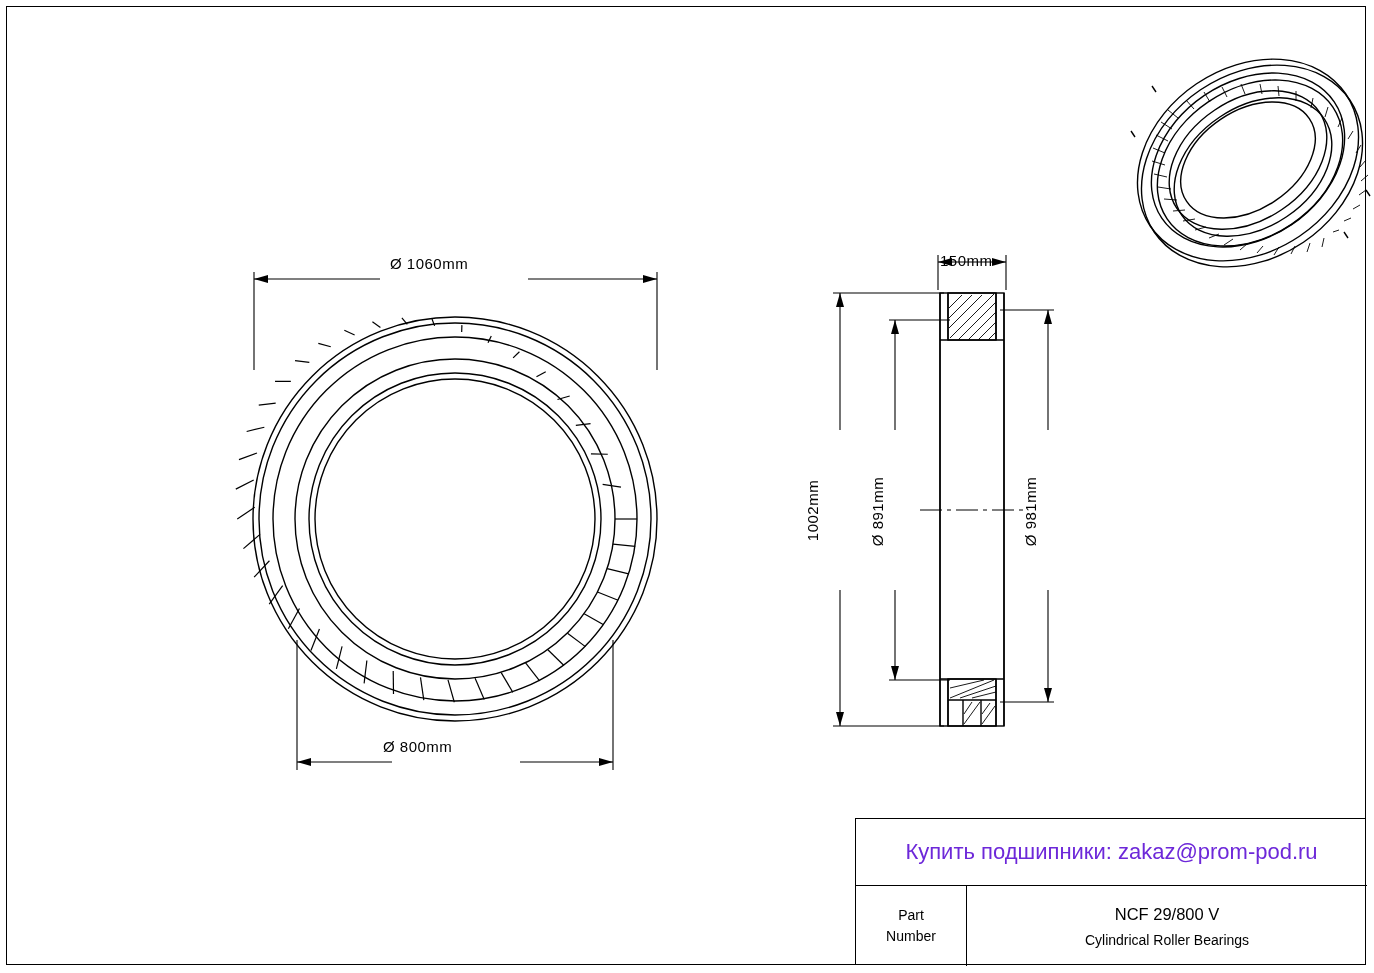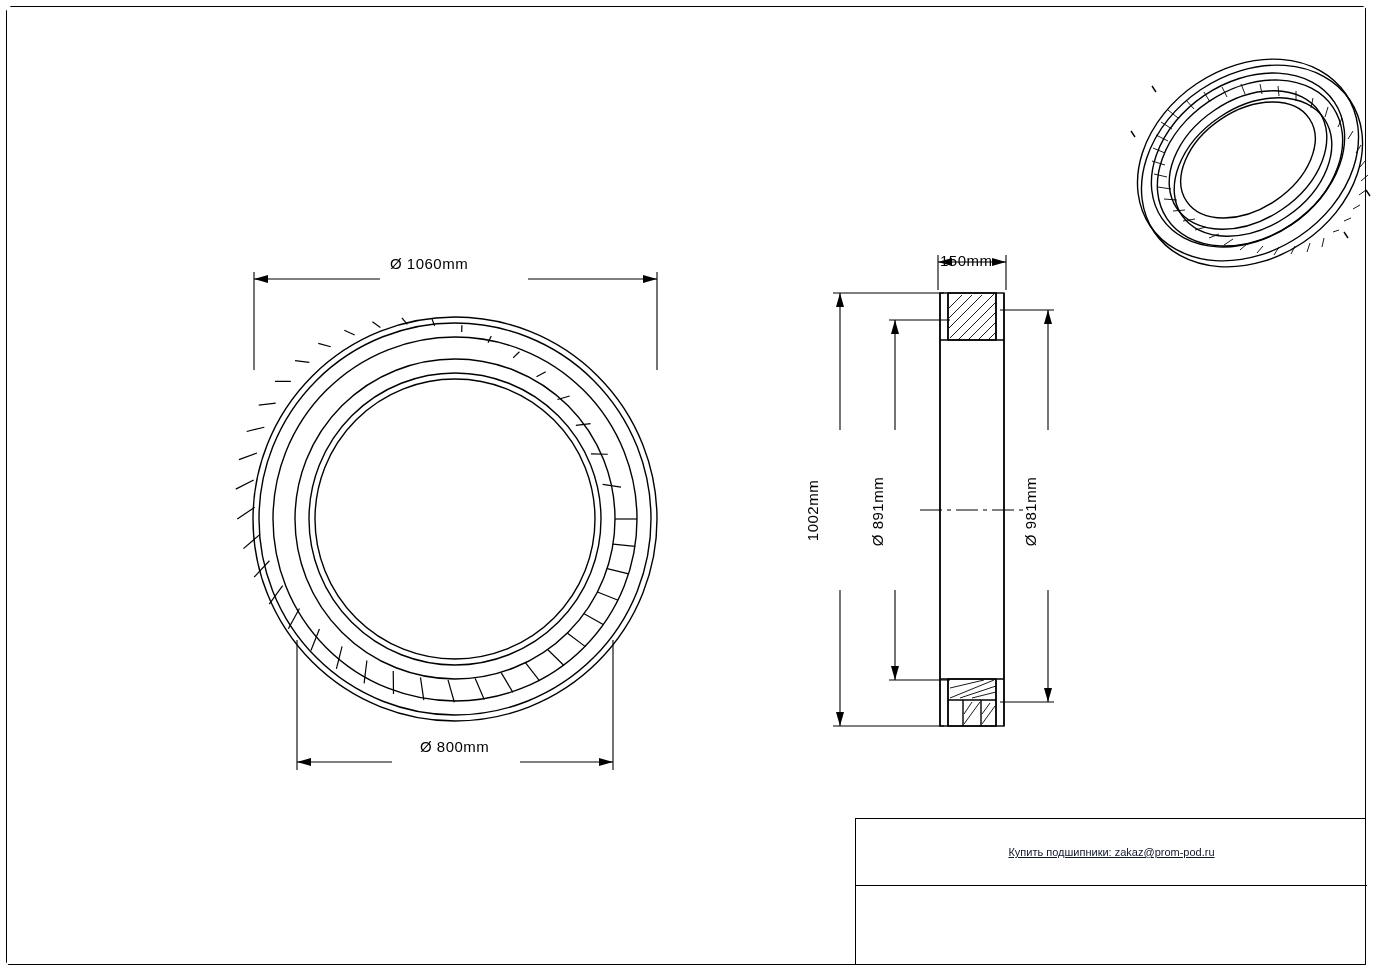--- a/index.html
+++ b/index.html
@@ -9,21 +9,20 @@
   }
   body {
     font-family: "Liberation Sans", sans-serif;
   }
   #page {
     position: relative;
     width: 1374px;
     height: 973px;
     background: #ffffff;
     overflow: hidden;
-    border-radius: 28px;
   }
   .frame {
     position: absolute;
     left: 6px;
     top: 6px;
     width: 1360px;
     height: 959px;
     border: 1.5px solid #000;
     box-sizing: border-box;
   }
@@ -61,23 +60,22 @@
     top: 0;
     width: 511px;
     height: 67px;
     box-sizing: border-box;
     border-bottom: 1.5px solid #000;
     display: flex;
     align-items: center;
     justify-content: center;
   }
   .tb-email {
-    font-size: 11px;
-    color: #0f172a;
-    text-decoration: underline;
+    font-size: 22px;
+    color: #6d28d9;
   }
   .tb-row2 {
     position: absolute;
     left: 0;
     top: 67px;
     width: 511px;
     height: 80px;
     display: flex;
   }
   .tb-cell-left {
@@ -321,29 +319,39 @@
           <line x1="1360" y1="205" x2="1353" y2="209"></line>
           <line x1="1351" y1="218" x2="1344" y2="221"></line>
           <line x1="1339" y1="230" x2="1333" y2="232"></line>
         </g>
       </g>
     </g>
   </svg>
 
   <div class="dim-label" style="left: 390px; top: 255px;">Ø 1060mm</div>
 
-  <div class="dim-label" style="left: 420px; top: 738px;">Ø 800mm</div>
+  <div class="dim-label" style="left: 383px; top: 738px;">Ø 800mm</div>
 
   <div class="dim-label" style="left: 940px; top: 252px;">150mm</div>
 
   <div class="dim-label vert" style="left: 782px; top: 502px; transform: rotate(-90deg);">1002mm</div>
 
   <div class="dim-label vert" style="left: 843px; top: 503px; transform: rotate(-90deg);">Ø 891mm</div>
 
   <div class="dim-label vert" style="left: 996px; top: 503px; transform: rotate(-90deg);">Ø 981mm</div>
 
   <div class="titleblock">
     <div class="tb-row1">
       <span class="tb-email">Купить подшипники: zakaz@prom-pod.ru</span>
     </div>
+    <div class="tb-row2">
+      <div class="tb-cell-left">
+        <span>Part</span>
+        <span>Number</span>
+      </div>
+      <div class="tb-cell-right">
+        <span class="part-number">NCF 29/800 V</span>
+        <span class="part-type">Cylindrical Roller Bearings</span>
+      </div>
+    </div>
   </div>
 
 </div>
 
 </body></html>

